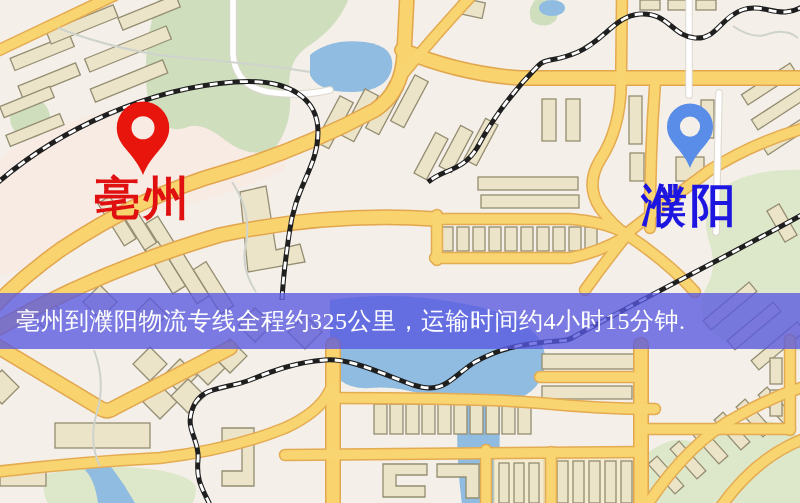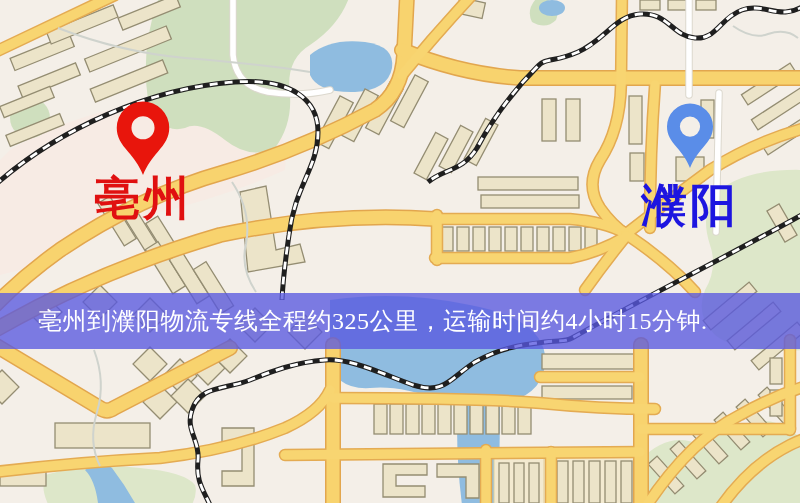--- a/index.html
+++ b/index.html
@@ -22,21 +22,21 @@
   .stream{fill:none;stroke:#cfd3cd;stroke-width:2}
   .rail-base{fill:none;stroke:#1f1f1f;stroke-width:5}
   .rail-dash{fill:none;stroke:#ffffff;stroke-width:2.8;stroke-dasharray:8 7}
   .city-label{font-family:"Liberation Serif",serif;font-weight:bold;font-size:46px;text-anchor:middle;letter-spacing:3px}
 
   
   .banner{position:absolute;left:0;top:293px;width:800px;height:56px;
           background:rgba(88,88,224,0.78);display:flex;align-items:center;
           overflow:hidden;white-space:nowrap;}
   .banner span{color:#ffffff;font-family:"Liberation Serif",serif;font-size:24px;
-               letter-spacing:0.5px;padding-left:38px;}
+               letter-spacing:0.5px;padding-left:16px;}
 </style>
 </head>
 <body>
 
 <div class="stage">
   <svg class="map" width="800" height="503" viewBox="0 0 800 503">
 
     <rect x="0" y="0" width="800" height="503" fill="#f4efe8"></rect>
 
     <g>

